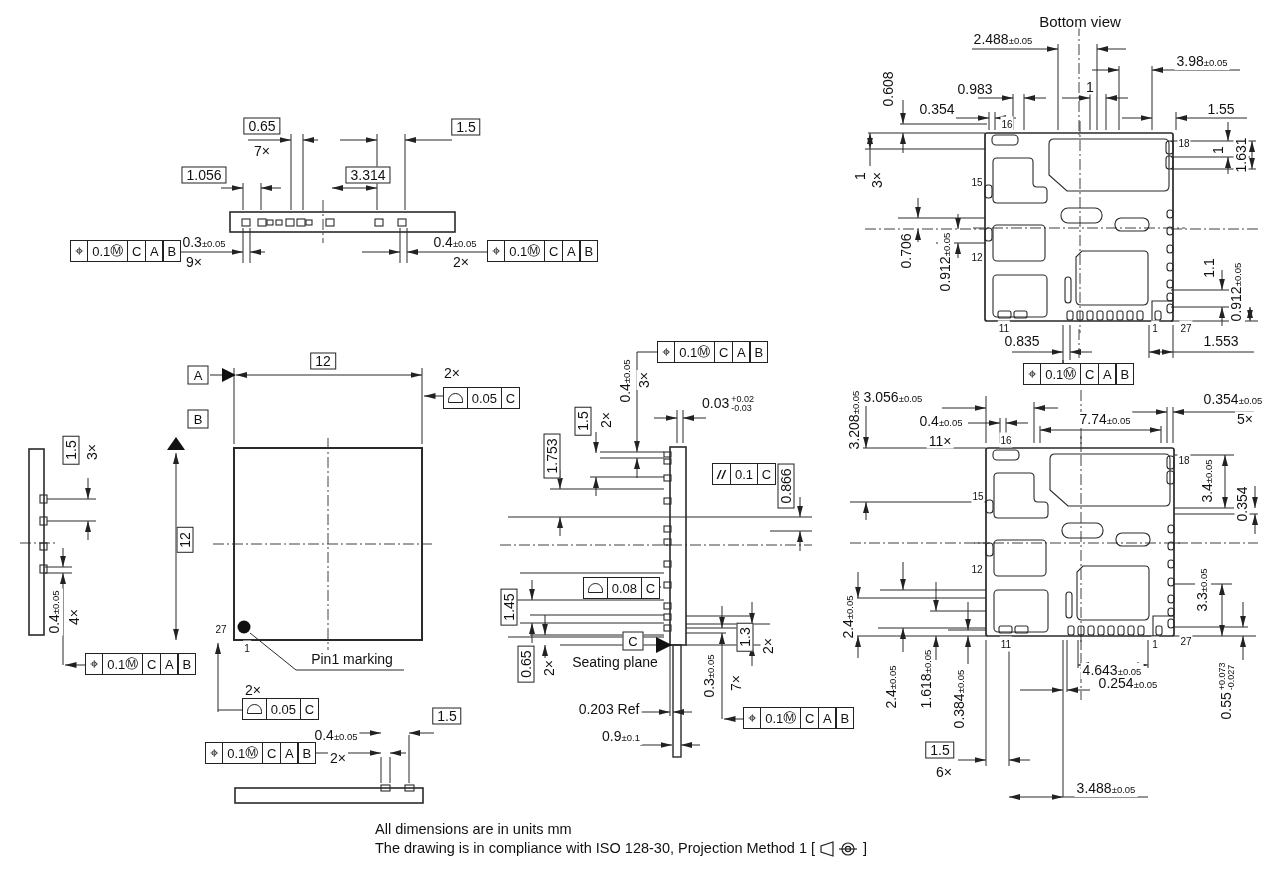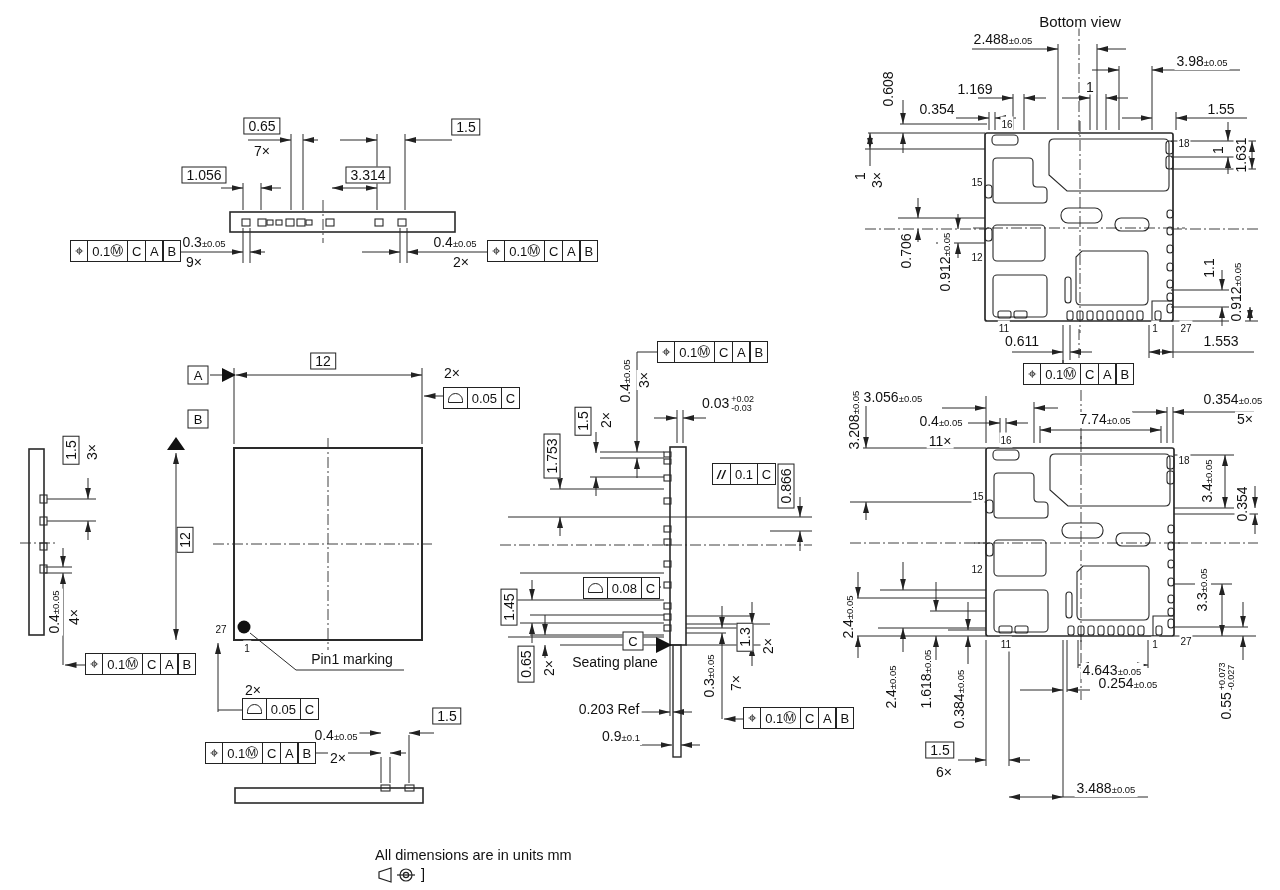--- a/index.html
+++ b/index.html
@@ -384,33 +384,33 @@
   <div class="lb bx" style="left:368px;top:175px">3.314</div>
   <div class="lb" style="left:204px;top:243px"><span>0.3</span><span class="tol">±0.05</span></div>
   <div class="lb" style="left:194px;top:262px">9×</div>
   <div class="lb" style="left:455px;top:243px"><span>0.4</span><span class="tol">±0.05</span></div>
   <div class="lb" style="left:461px;top:262px">2×</div>
 
   <div class="lb ttl" style="left:1080px;top:21px">Bottom view</div>
   <div class="lb" style="left:1003px;top:40px"><span>2.488</span><span class="tol">±0.05</span></div>
   <div class="lb" style="left:1202px;top:62px"><span>3.98</span><span class="tol">±0.05</span></div>
   <div class="lb rot" style="left:888px;top:89px">0.608</div>
-  <div class="lb" style="left:975px;top:89px">1.169</div>
+  <div class="lb" style="left:975px;top:89px">0.983</div>
   <div class="lb" style="left:1090px;top:87px">1</div>
   <div class="lb" style="left:937px;top:109px">0.354</div>
   <div class="lb" style="left:1221px;top:109px">1.55</div>
   <div class="lb rot" style="left:860px;top:176px">1</div>
   <div class="lb rot" style="left:877px;top:180px">3×</div>
   <div class="lb rot" style="left:1218px;top:150px">1</div>
   <div class="lb rot" style="left:1241px;top:155px">1.631</div>
   <div class="lb rot" style="left:906px;top:251px">0.706</div>
   <div class="lb rot" style="left:946px;top:262px"><span>0.912</span><span class="tol">±0.05</span></div>
   <div class="lb rot" style="left:1209px;top:268px">1.1</div>
   <div class="lb rot" style="left:1237px;top:292px"><span>0.912</span><span class="tol">±0.05</span></div>
-  <div class="lb" style="left:1022px;top:341px">0.611</div>
+  <div class="lb" style="left:1022px;top:341px">0.835</div>
   <div class="lb" style="left:1221px;top:341px">1.553</div>
   <div class="lb pin" style="left:1007px;top:124px">16</div>
   <div class="lb pin" style="left:1184px;top:143px">18</div>
   <div class="lb pin" style="left:977px;top:182px">15</div>
   <div class="lb pin" style="left:977px;top:257px">12</div>
   <div class="lb pin" style="left:1004px;top:328px">11</div>
   <div class="lb pin" style="left:1155px;top:328px">1</div>
   <div class="lb pin" style="left:1186px;top:328px">27</div>
 
   <div class="lb" style="left:893px;top:398px"><span>3.056</span><span class="tol">±0.05</span></div>
@@ -574,23 +574,24 @@
       </span>
     <span class="c">0.08</span>
       <span class="c">C</span>
   </div>
   <div class="fcf" style="left:712px;top:463px">
     <span class="c par">//</span>
     <span class="c">0.1</span>
       <span class="c">C</span>
   </div>
 
-  <div class="notes" style="left:375px;top:846px">
+  <div class="notes" style="left:375px;top:820px">
     <div>All dimensions are in units mm</div>
     <div class="nrow">
+      <span>The drawing is in compliance with ISO 128-30, Projection Method 1 [</span>
       <svg class="projsvg" width="40" height="16">
         <g stroke="#222" stroke-width="1.2" fill="none">
           <path d="M2,5 L2,11 L14,15 L14,1 Z"></path>
           <line x1="20" y1="8" x2="38" y2="8"></line>
           <circle cx="29" cy="8" r="6"></circle>
           <circle cx="29" cy="8" r="2.6"></circle>
         </g>
       </svg>
       <span>]</span>
     </div>

